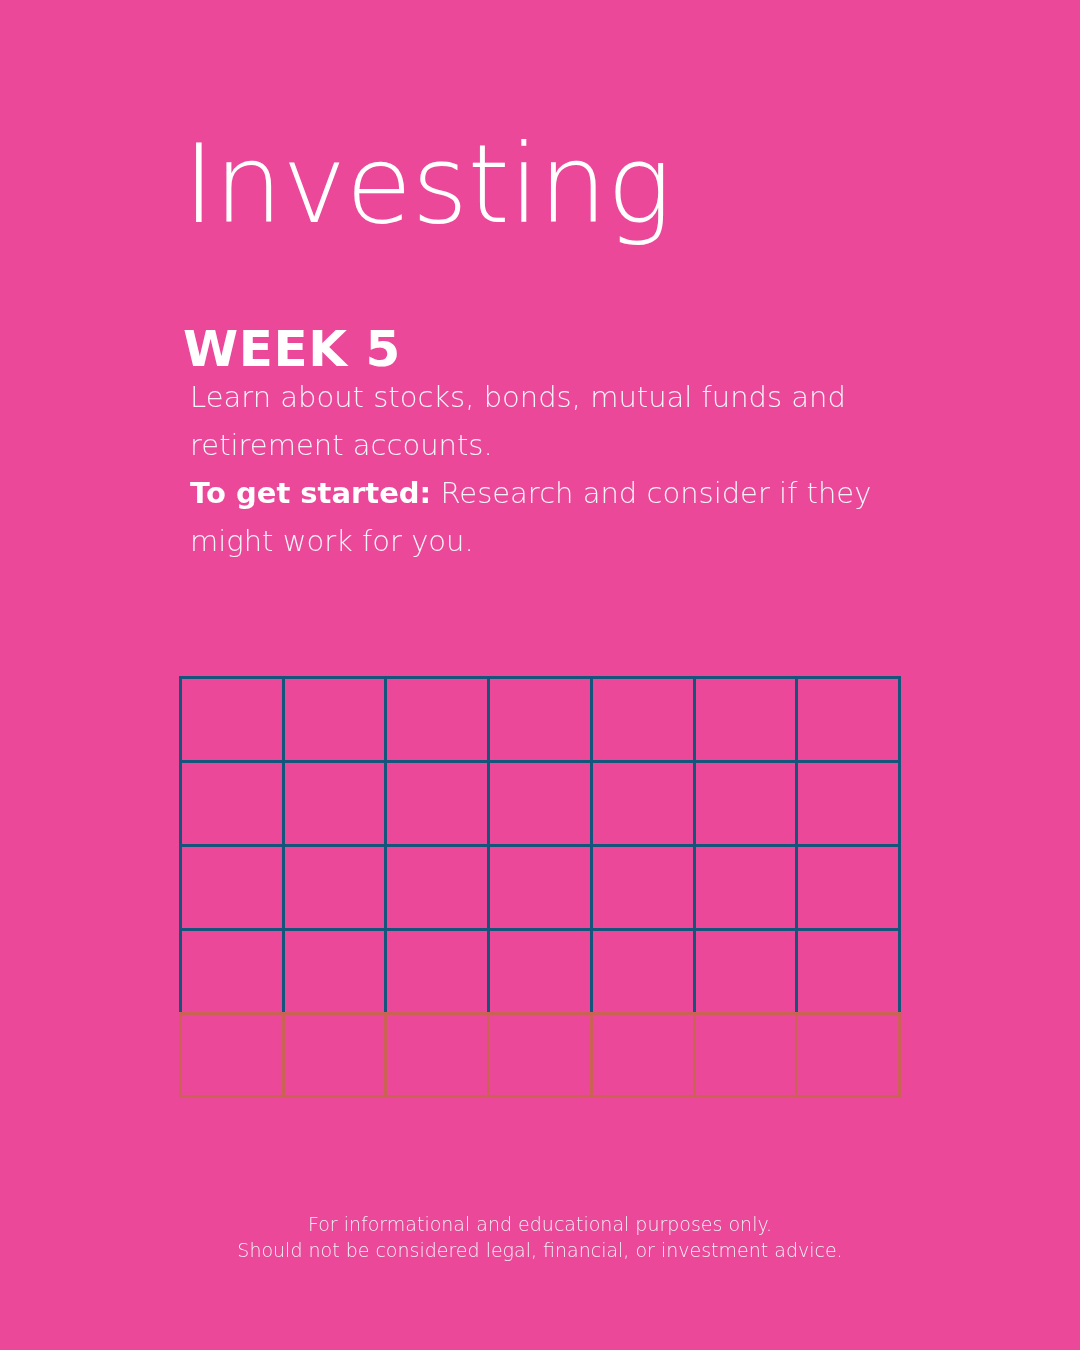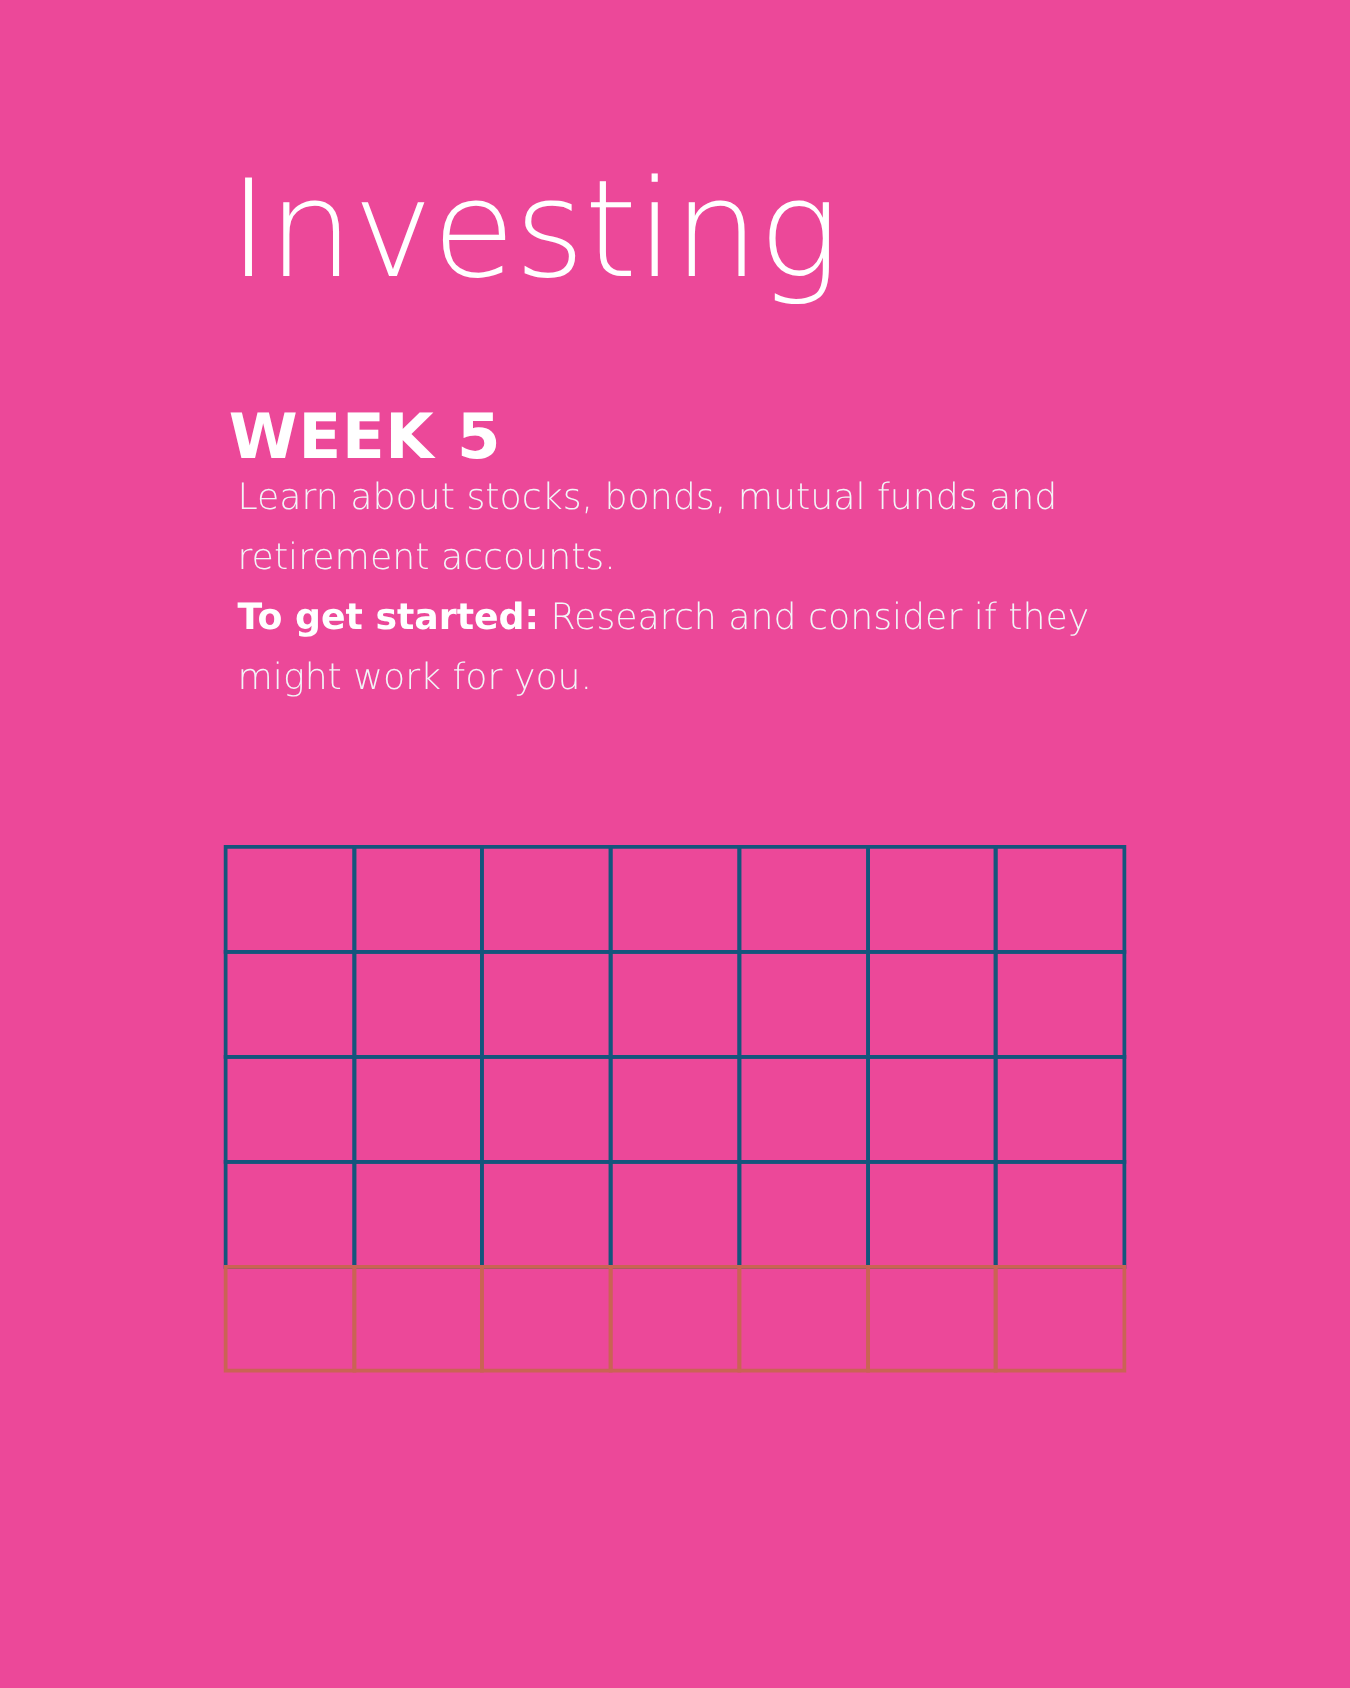--- a/index.html
+++ b/index.html
@@ -189,15 +189,17 @@
       <div class="grid-cell"></div>
       <div class="grid-cell"></div>
       <div class="grid-cell"></div>
       <div class="grid-cell"></div>
       <div class="grid-cell"></div>
     </div>
 
   </div>
 
   <div class="footer">
+    <p class="footer-line">For informational and educational purposes only.</p>
+    <p class="footer-line">Should not be considered legal, financial, or investment advice.</p>
   </div>
 
 </div>
 
 </body></html>

